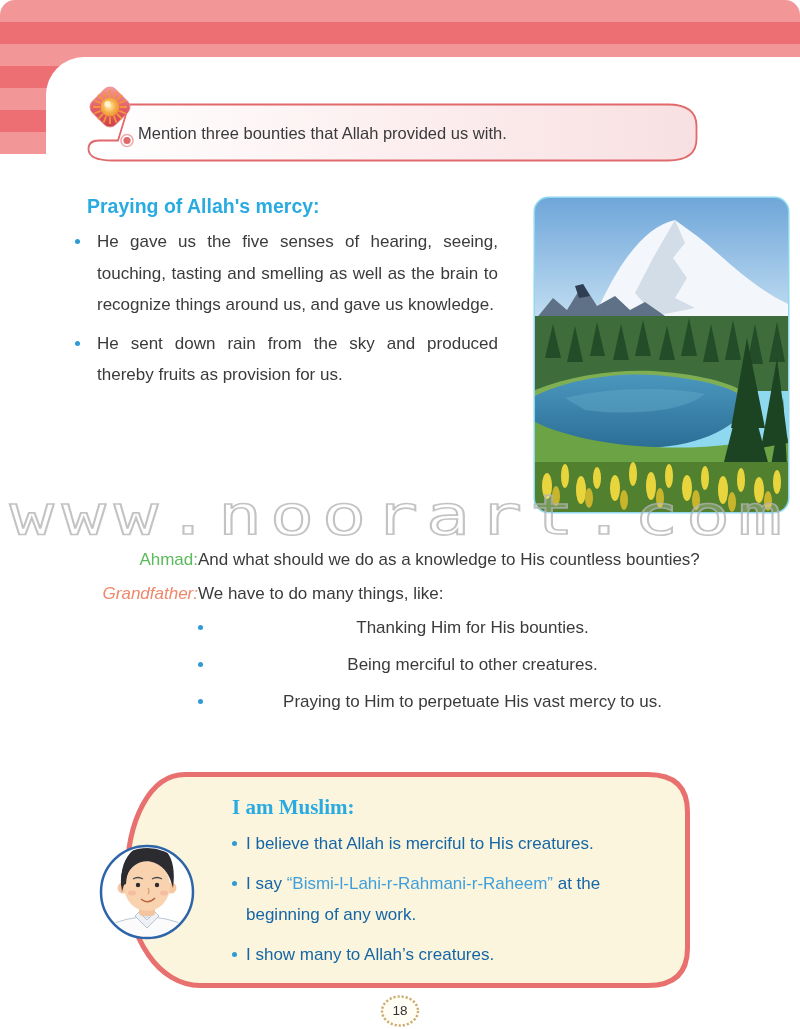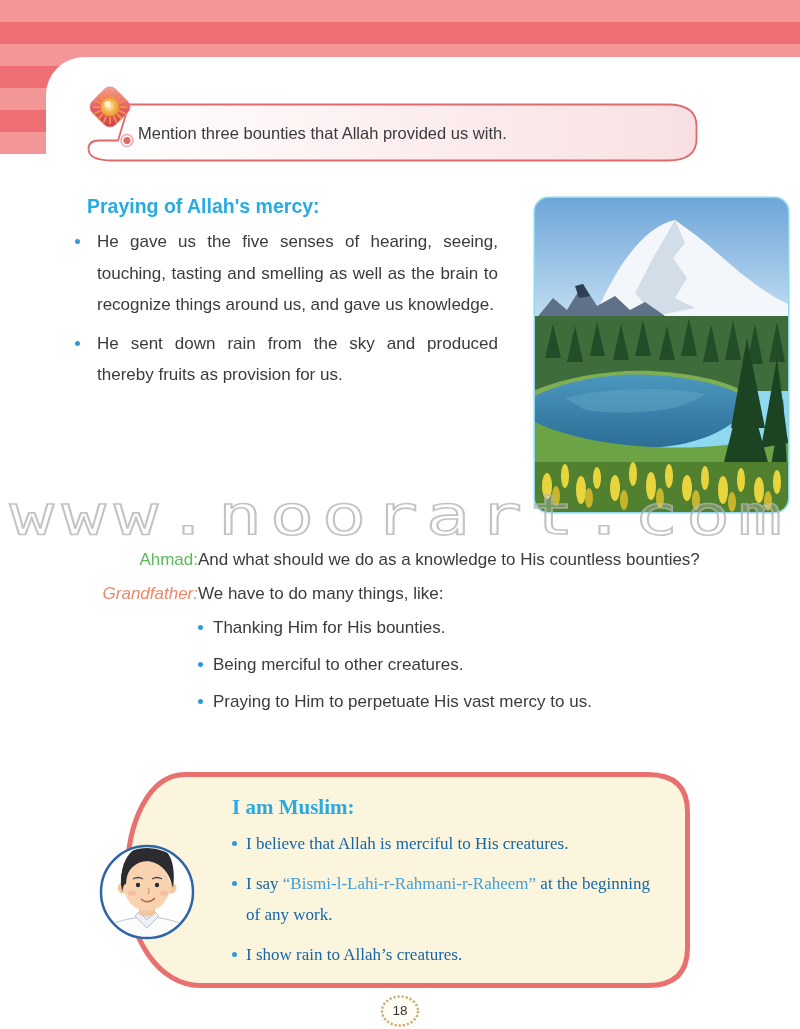--- a/index.html
+++ b/index.html
@@ -10,21 +10,21 @@
     --bullet-blue:#2E9BD6;
     --ahmad-green:#5BBA5B;
     --grandfather-orange:#F0876A;
     --iam-text:#1566A7;
     --iam-quote:#3F9FDC;
     --watermark-gray:#B5B5B5;
   }
   html,body{margin:0;padding:0;background:#fff;}
   .page{
     position:relative;width:800px;height:1029px;overflow:hidden;background:#fff;
-    font-family:"Liberation Sans","DejaVu Sans",sans-serif;color:var(--body-text);
+    font-family:"Liberation Sans","DejaVu Sans",sans-serif;color:var(--body-text);border-radius:15px;
   }
   .stripes{
     position:absolute;left:0;top:0;width:800px;height:154px;
     background:repeating-linear-gradient(180deg,
       var(--stripe-light) 0 22px, var(--stripe-dark) 22px 44px);
     z-index:1;
   }
   .page-white{
     position:absolute;left:46px;top:57px;width:754px;height:972px;
     background:#fff;border-radius:38px 0 0 0;z-index:2;
@@ -49,27 +49,27 @@
   }
   .dialogue{left:87px;top:549px;width:645px;}
   .turn{display:flex;margin-bottom:13px;text-align:right;}
   .speaker{flex:none;width:111px;font-size:17px;line-height:21px;}
   .speaker.ahmad{color:var(--ahmad-green);}
   .speaker.grandfather{color:var(--grandfather-orange);font-style:italic;}
   .turn-text{font-size:17px;line-height:21px;color:var(--body-text);}
   .dlg-list{list-style:none;margin:9px 0 0 111px;padding:0;}
   .dlg-list li{
     position:relative;padding-left:15px;margin-bottom:16px;
-    font-size:17px;line-height:21px;color:var(--body-text);
+    font-size:17px;line-height:21px;color:var(--body-text);text-align:center;
   }
   .dlg-list .bullet-dot{left:0;top:8px;}
 
   .iam-content{left:232px;top:795px;width:436px;}
   .iam-heading{font-size:21px;font-weight:bold;color:var(--heading-blue);margin:0 0 8px 0;font-family:Liberation Serif, serif;}
-  .iam-list{list-style:none;margin:0;padding:0;font-family:Liberation Serif, serif;}
+  .iam-list{list-style:none;margin:0;padding:0;}
   .iam-list li{
     position:relative;padding-left:14px;margin-bottom:9px;
     font-size:17px;line-height:31px;color:var(--iam-text);
   }
   .iam-list .bullet-dot{left:0;top:13px;}
   .iam-quote{color:var(--iam-quote);}
 
   .watermark{
     position:absolute;z-index:5;left:50%;top:486px;white-space:nowrap;
     font-family:"DejaVu Sans Mono","Liberation Mono",monospace;
@@ -295,21 +295,21 @@
       <li>
         <span class="bullet-dot"></span>
         <span>I believe that Allah is merciful to His creatures.</span>
       </li>
       <li>
         <span class="bullet-dot"></span>
         <span>I say </span><span class="iam-quote">“Bismi-l-Lahi-r-Rahmani-r-Raheem”</span><span> at the beginning of any work.</span>
       </li>
       <li>
         <span class="bullet-dot"></span>
-        <span>I show rain to Allah’s creatures.</span>
+        <span>I show many to Allah’s creatures.</span>
       </li>
     </ul>
   </div>
 
   <div class="watermark">www.noorart.com</div>
 
   <div class="txt page-number">18</div>
 
 </div>
 

